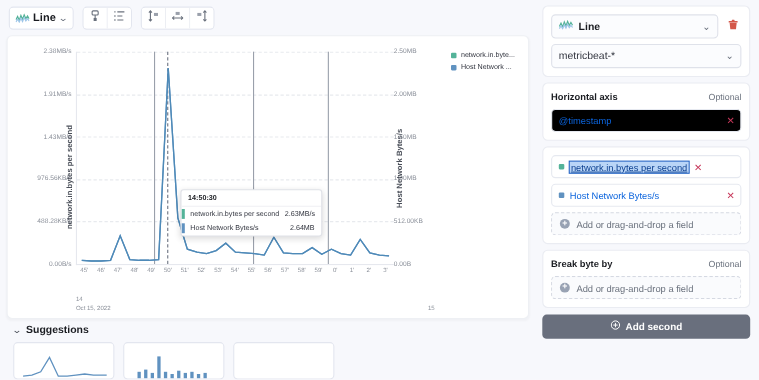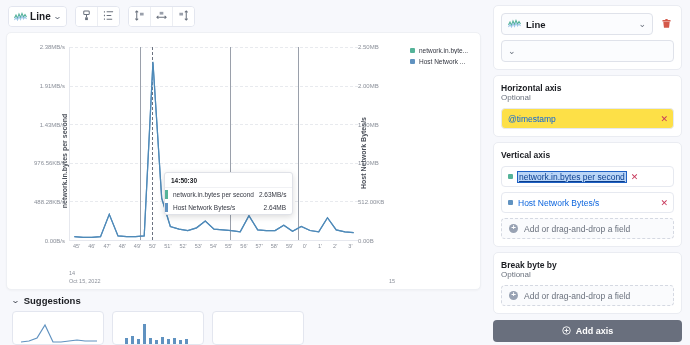--- a/index.html
+++ b/index.html
@@ -199,37 +199,36 @@
     cursor: pointer;
   }
   .sel-text { flex: 1; font-size: 9.5px; font-weight: bold; color: #1a1c21; }
   .sel-text.reg { font-weight: normal; color: #343741; }
   .sel-chev { color: #6a717d; font-size: 9px; }
   .icon-btn { width: 16px; display: flex; align-items: center; justify-content: center; cursor: pointer; }
 
   .sec-head {
     display: flex; justify-content: space-between; align-items: baseline;
     margin-bottom: 6px;
-    flex-direction: column;
   }
   .sec-title { font-size: 8.5px; font-weight: bold; color: #1a1c21; }
   .sec-opt { font-size: 8px; color: #6a717d; }
 
   .field {
     height: 21px;
     border: 1px solid #e6e9f0;
     border-radius: 4px;
     background: #fff;
     display: flex; align-items: center;
     padding: 0 5px 0 6px;
     gap: 5px;
     margin-bottom: 5px;
     cursor: pointer;
   }
-  .field.inset { background: #fde047; }
+  .field.inset { background: #000000; }
   .fdot { width: 5px; height: 5px; border-radius: 1px; flex: none; }
   .ftext { flex: 1; font-size: 8.5px; color: #0b64dd; white-space: nowrap; overflow: hidden; }
   .ftext.selected {
     background: #b9d5f7;
     outline: 1px solid #1f61c4;
     text-decoration: underline;
     color: #0b3f8f;
     padding: 0 1px;
     flex: 0 1 auto;
   }
@@ -495,39 +494,37 @@
             <svg width="11" height="11" viewBox="0 0 12 12">
               <path d="M2.5 4 L9.5 4 L8.8 10.5 L3.2 10.5 Z" fill="#d4584a"></path>
               <rect x="1.5" y="2.2" width="9" height="1.6" rx=".6" fill="#d4584a"></rect>
               <rect x="4.6" y="1" width="2.8" height="1.4" rx=".5" fill="#d4584a"></rect>
             </svg>
           </span>
         </div>
       </div>
       <div style="height:5px"></div>
       <div class="select">
+        <span class="sel-text reg">metricbeat-*</span>
         <span class="sel-chev">⌄</span>
       </div>
     </div>
 
     <div class="card">
       <div class="sec-head">
         <span class="sec-title">Horizontal axis</span>
         <span class="sec-opt">Optional</span>
       </div>
       <div class="field inset" style="margin-bottom:0;">
         <span class="ftext">@timestamp</span>
         <span class="fx">✕</span>
       </div>
     </div>
 
     <div class="card">
-      <div class="sec-head">
-        <span class="sec-title">Vertical axis</span>
-      </div>
       <div id="vfields">
           <div class="field">
             <span class="fdot" style="background:#54b399"></span>
             <span class="ftext selected">network.in.bytes per second</span>
             <span class="fx">✕</span>
           </div>
           <div class="field">
             <span class="fdot" style="background:#6092c0"></span>
             <span class="ftext">Host Network Bytes/s</span>
             <span class="fx">✕</span>
@@ -551,16 +548,16 @@
     </div>
 
     <div class="add-layer">
       <span>
         <svg width="9" height="9" viewBox="0 0 10 10">
           <circle cx="5" cy="5" r="4.2" fill="none" stroke="#fff" stroke-width="1"></circle>
           <line x1="5" y1="2.8" x2="5" y2="7.2" stroke="#fff" stroke-width="1"></line>
           <line x1="2.8" y1="5" x2="7.2" y2="5" stroke="#fff" stroke-width="1"></line>
         </svg>
       </span>
-      <span class="al-text">Add axis</span>
+      <span class="al-text">Add second</span>
     </div>
   </div>
 </div>
 
 </body></html>

